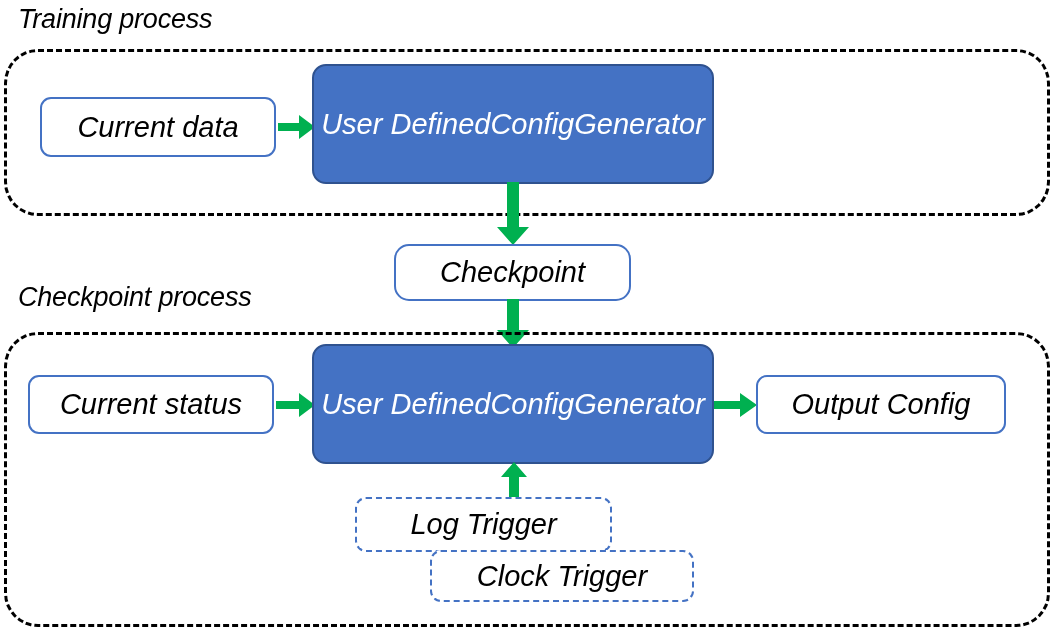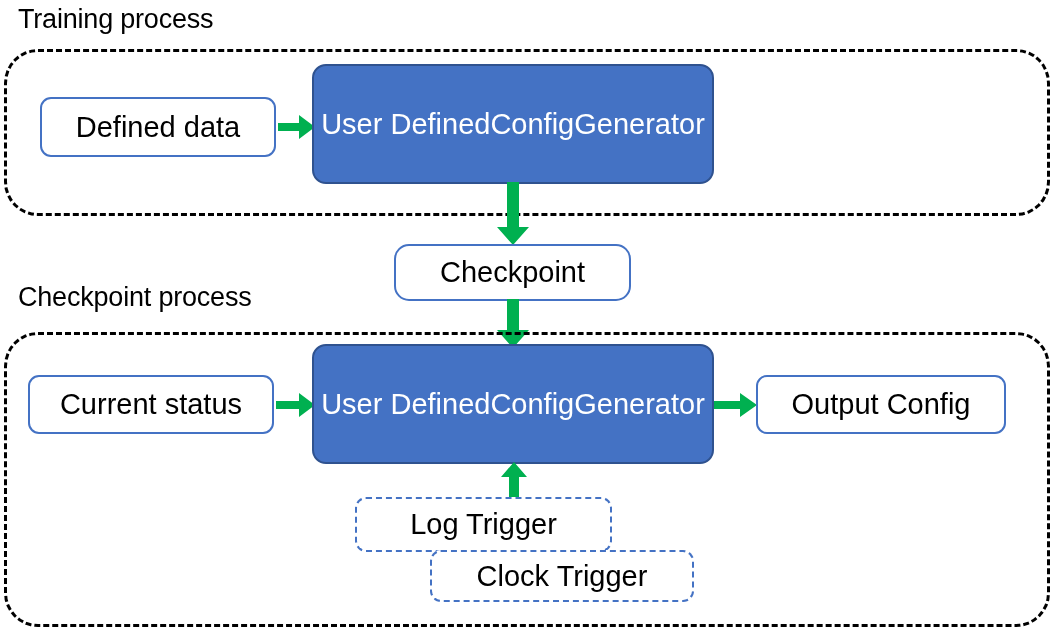--- a/index.html
+++ b/index.html
@@ -9,20 +9,21 @@
   }
   body {
     font-family: "Liberation Sans", sans-serif;
   }
   #canvas {
     position: relative;
     width: 1057px;
     height: 631px;
     background: #ffffff;
     overflow: hidden;
+    font-style: italic;
   }
   .section-title {
     position: absolute;
     font-size: 27px;
     color: #000000;
     line-height: 1;
     white-space: nowrap;
     letter-spacing: -0.2px;
   }
   .process-container {
@@ -78,21 +79,21 @@
 </head>
 <body>
 
 <div id="canvas">
 
   <div class="section-title" style="left:18px; top:6px;">Training process</div>
 
   <div class="process-container" style="left:4px; top:49px; width:1046px; height:167px;"></div>
 
   <div class="node node-plain" style="left:40px; top:97px; width:236px; height:60px;">
-    <span>Defined data</span>
+    <span>Current data</span>
   </div>
 
   <div class="arrow" style="left:278px; top:112px; width:38px; height:30px;">
     <svg width="38" height="30" viewBox="0 0 38 30">
       <path d="M0,11 L21,11 L21,3 L37,15 L21,27 L21,19 L0,19 Z" fill="#00B050"></path>
     </svg>
   </div>
 
   <div class="node node-primary" style="left:312px; top:64px; width:402px; height:120px;">
     <span class="line">User Defined</span>

